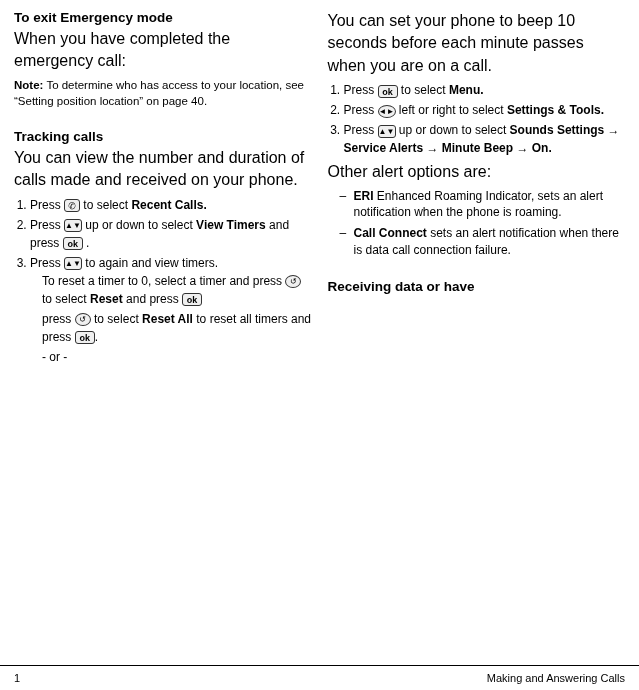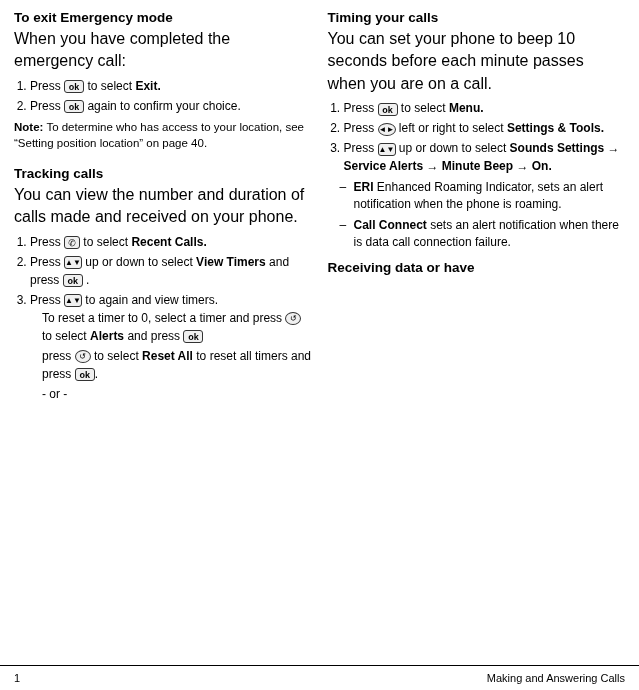--- a/index.html
+++ b/index.html
@@ -137,45 +137,32 @@
       width: 16px;
       height: 13px;
       border: 1.5px solid #333;
       border-radius: 50%;
       text-align: center;
       font-size: 8px;
       line-height: 12px;
       vertical-align: middle;
       background: #f0f0f0;
     }
-    .section-break { margin-top: 10px; }
+    .section-break { margin-top: 20px; }
   </style>
 </head>
 <body>
 
 <div class="page">
   <div class="content-area">
 
     <div class="left-col">
 
       <h2>To exit Emergency mode</h2>
       <p>When you have completed the emergency call:</p>
-      <ol>
-        <li>
-          <span>Press</span>
-          <span class="icon-ok">ok</span>
-          <span>to select</span>
-          <span class="bold">Exit.</span>
-        </li>
-        <li>
-          <span>Press</span>
-          <span class="icon-ok">ok</span>
-          <span>again to confirm your choice.</span>
-        </li>
-      </ol>
       <p class="note">
         <span class="note-bold">Note:</span><span> To determine who has access to your location, see “Setting position location” on page 40.</span>
       </p>
 
       <h2 class="section-break">Tracking calls</h2>
       <p>You can view the number and duration of calls made and received on your phone.</p>
       <ol>
         <li>
           <span>Press </span>
           <span class="icon-recent">✆</span>
@@ -191,36 +178,35 @@
           <span class="icon-ok">ok</span>
           <span>.</span>
         </li>
         <li>
           <span>Press </span>
           <span class="icon-scroll">▲▼</span>
           <span> to again and view timers.</span>
           <div class="indent">
             To reset a timer to 0, select a timer and press
             <span class="icon-reset">↺</span>
-            to select <span class="bold">Alerts</span> and press
+            to select <span class="bold">Reset</span> and press
             <span class="icon-ok">ok</span>
           </div>
           <div class="indent">
             press <span class="icon-reset">↺</span>
             to select <span class="bold">Reset All</span> to reset all timers and press
             <span class="icon-ok">ok</span>.
           </div>
           <div class="indent">- or -</div>
         </li>
       </ol>
     </div>
 
     <div class="right-col">
 
-      <h2>Timing your calls</h2>
       <p>You can set your phone to beep 10 seconds before each minute passes when you are on a call.</p>
       <ol>
         <li>
           <span>Press </span>
           <span class="icon-ok">ok</span>
           <span> to select </span>
           <span class="bold">Menu.</span>
         </li>
         <li>
           <span>Press </span>
@@ -228,20 +214,21 @@
           <span> left or right to select </span>
           <span class="bold">Settings &amp; Tools.</span>
         </li>
         <li>
           <span>Press </span>
           <span class="icon-scroll">▲▼</span>
           <span> up or down to select </span>
           <span class="bold">Sounds Settings → Service Alerts → Minute Beep → On.</span>
         </li>
       </ol>
+      <p>Other alert options are:</p>
       <div class="dash-item">
         <span class="dash">–</span>
         <span><span class="bold">ERI</span> Enhanced Roaming Indicator, sets an alert notification when the phone is roaming.</span>
       </div>
       <div class="dash-item">
         <span class="dash">–</span>
         <span><span class="bold">Call Connect</span> sets an alert notification when there is data call connection failure.</span>
       </div>
 
       <h2 class="section-break">Receiving data or have</h2>

